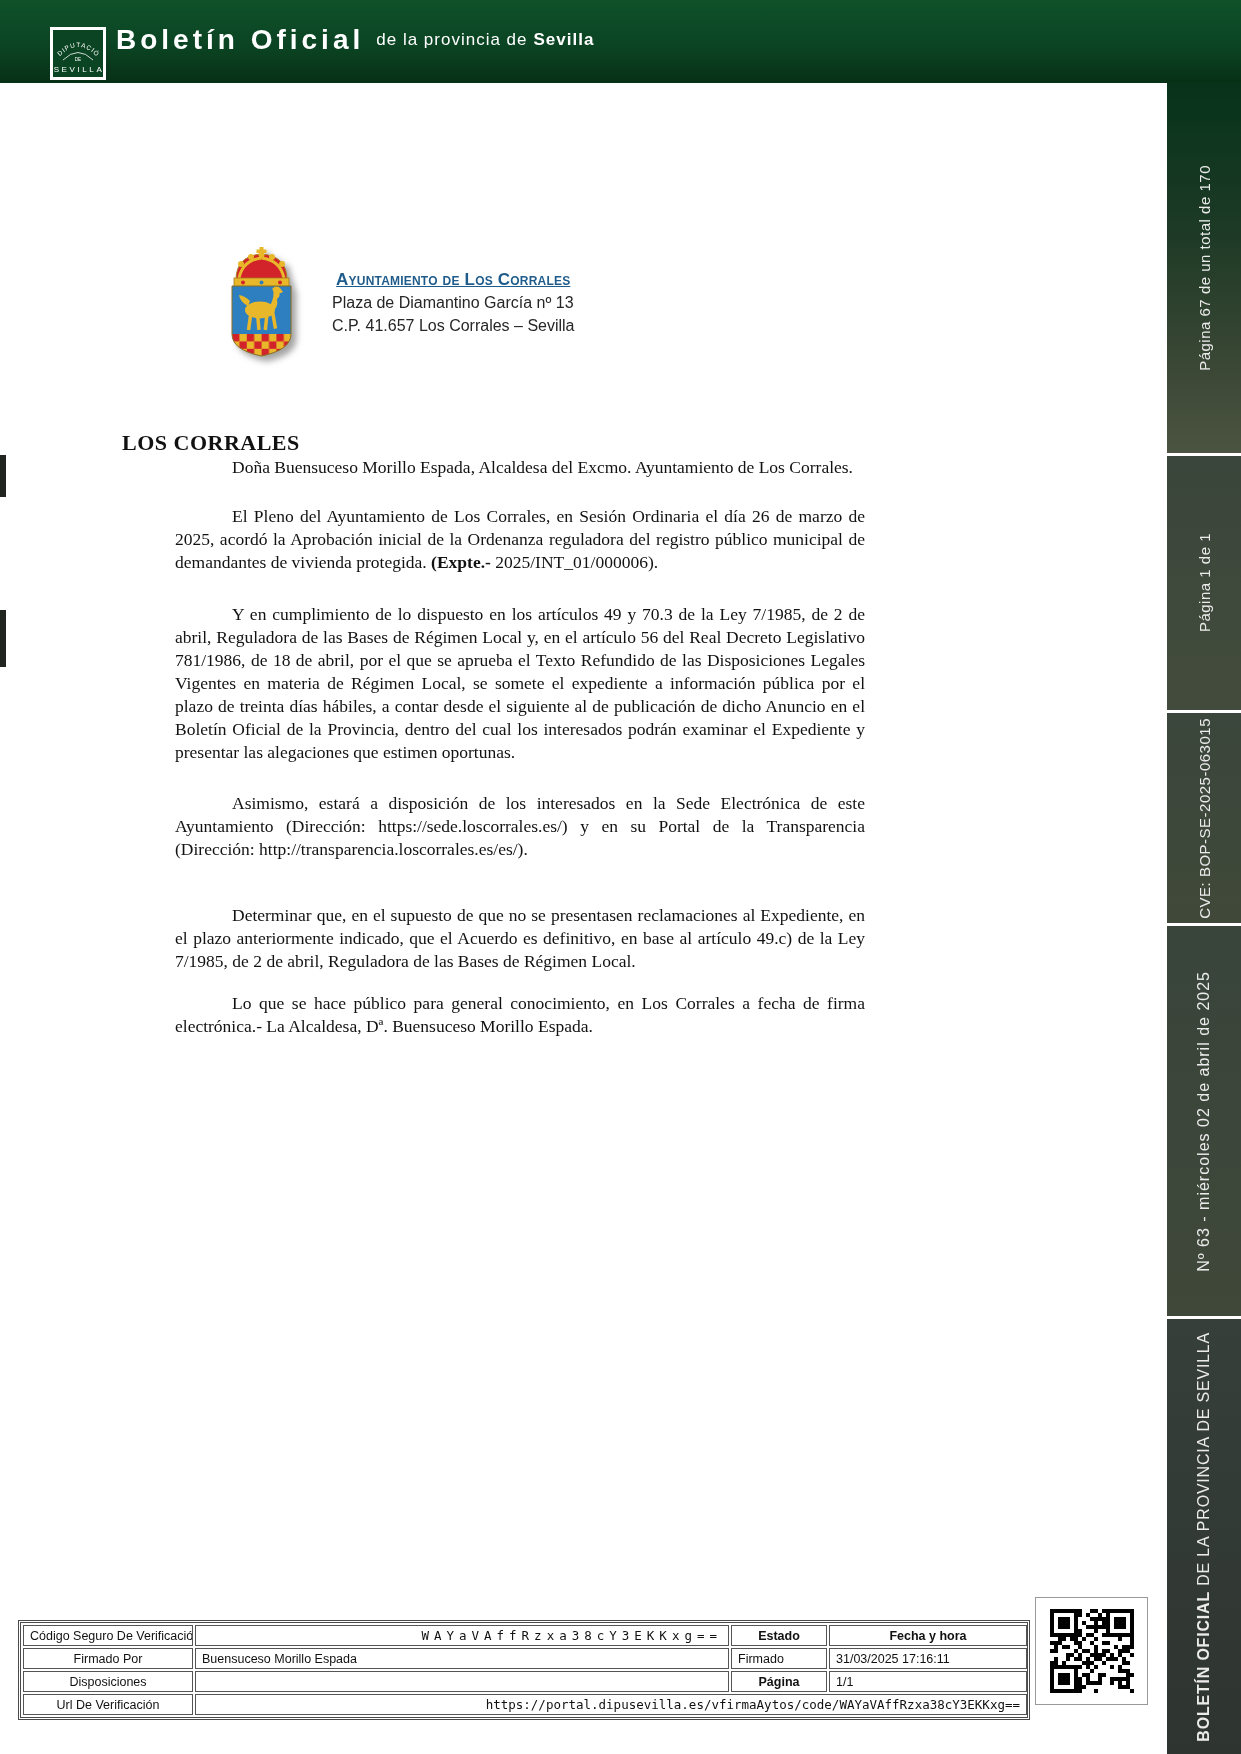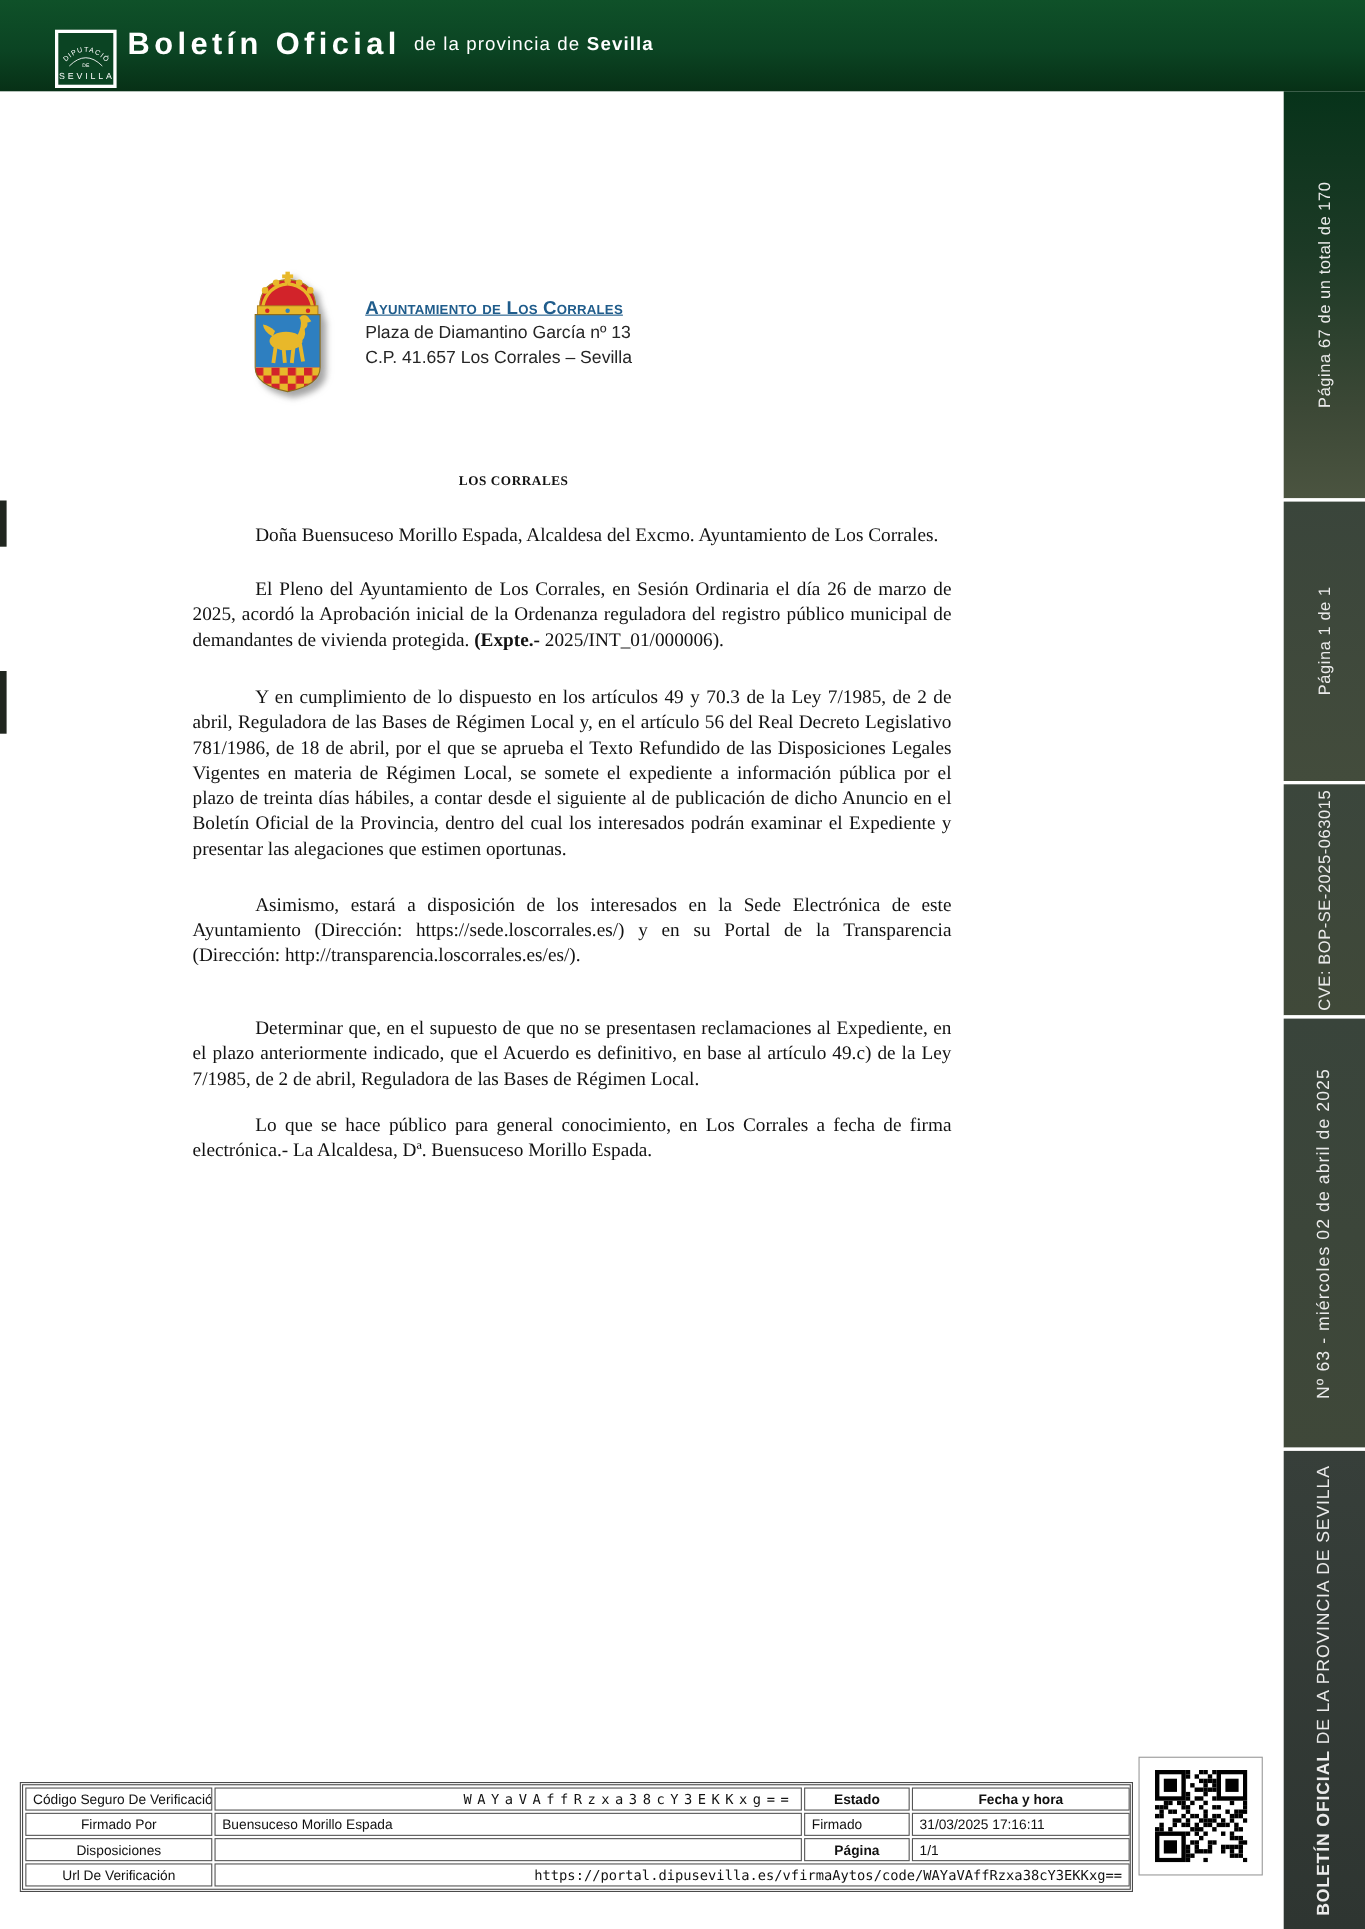--- a/index.html
+++ b/index.html
@@ -32,28 +32,28 @@
   .vb{font-weight:bold;}
 
   
   .mark{position:absolute;left:0;width:6px;background:#20261f;}
   .mk1{top:455px;height:42px;} .mk2{top:610px;height:57px;}
 
   
   .emblem{position:absolute;left:223px;top:246px;filter:drop-shadow(5px 5px 3px rgba(90,90,90,.55));}
   .lh-text{position:absolute;left:332px;top:268px;line-height:23px;}
   .lh-name{color:#1f5c8b;font-weight:bold;font-variant:small-caps;text-decoration:underline;
-           font-size:17px;letter-spacing:.2px;}
+           font-size:17px;letter-spacing:.2px;text-align:center;}
   .lh-addr{color:#262626;font-size:16px;}
 
   
-  .doc-title{position:absolute;left:122px;top:430px;width:690px;text-align:center;
-             font-family:"Liberation Serif",serif;font-weight:bold;font-size:12px;
+  .doc-title{position:absolute;left:122px;top:430px;width:690px;
+             font-family:"Liberation Serif",serif;font-weight:bold;font-size:22px;
              letter-spacing:.5px;color:#111;}
-  .doc-body{position:absolute;left:175px;top:475px;width:690px;
+  .doc-body{position:absolute;left:175px;top:456px;width:690px;
             font-family:"Liberation Serif",serif;font-size:17.5px;line-height:23px;
             text-align:justify;color:#121212;}
   .doc-body p{margin:0;text-indent:57px;}
   .mb1{margin-bottom:26px!important;} .mb2{margin-bottom:29px!important;}
   .mb3{margin-bottom:28px!important;} .mb4{margin-bottom:43px!important;}
   .mb5{margin-bottom:19px!important;}
 
   
   .sig-outer{position:absolute;left:18px;top:1620px;width:1012px;border:1px solid #4a4a4a;
              padding:1px;box-sizing:border-box;background:#fff;}

